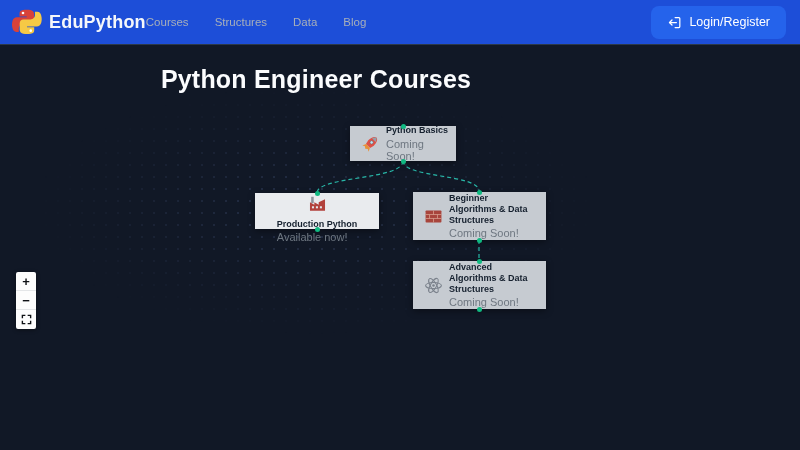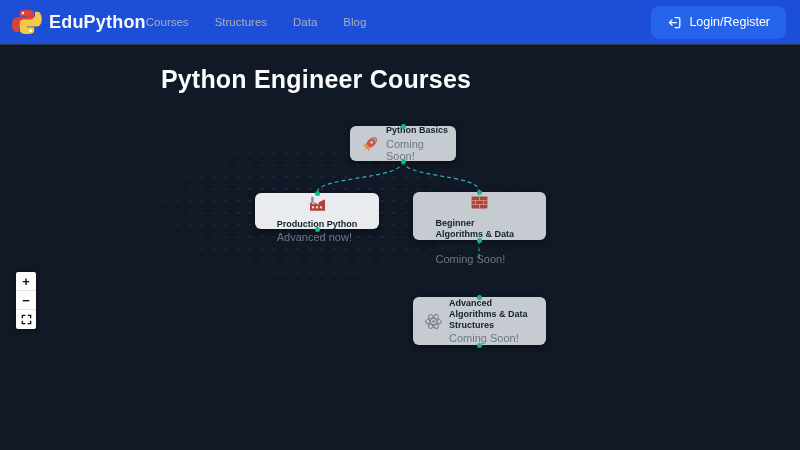--- a/index.html
+++ b/index.html
@@ -34,21 +34,21 @@
   .page-title {
     position:absolute; top:20px; left:0; width:100%; text-align:center;
     color:#fbfcfe; font-size:25px; font-weight:700; letter-spacing:.2px;
   }
 
   .edges { position:absolute; left:0; top:0; pointer-events:none; }
   .edge { fill:none; stroke:#2dd4bf; stroke-width:1.2; stroke-dasharray:4 3; opacity:.85; }
 
   .flow-node {
     position:absolute; display:flex; align-items:center; gap:6px;
-    border-radius:6px; padding:0 10px; cursor:pointer;
+    border-radius:0; padding:0 10px; cursor:pointer;
     box-shadow:0 2px 7px rgba(0,0,0,.4);
   }
   .flow-node.available  { background:#e9ebee; }
   .flow-node.coming-soon{ background:#c6cbd1; }
   .node-icon { width:20px; height:20px; flex:0 0 20px; display:flex; align-items:center; justify-content:center; }
   .node-title { font-size:9px; font-weight:700; color:#15202e; line-height:1.25; }
   .node-sub   { font-size:11px; color:#6e7781; margin-top:1px; }
   .nowrap .node-title { white-space:nowrap; }
   .wrap .node-title { width:88px; }
   .handle {
@@ -146,26 +146,26 @@
       <svg viewBox="0 0 24 24" width="19" height="19">
         <rect x="4" y="3.5" width="3.2" height="8" fill="#8d939c"></rect>
         <path d="M2.5 21V10.5l5.5 3v-3l5.5 3v-3l8-4V21z" fill="#b2423c"></path>
         <rect x="5" y="15.5" width="2.6" height="2.6" fill="#e3e5e8"></rect>
         <rect x="10" y="15.5" width="2.6" height="2.6" fill="#e3e5e8"></rect>
         <rect x="15" y="15.5" width="2.6" height="2.6" fill="#e3e5e8"></rect>
       </svg>
     </span>
     <div class="node-text">
       <div class="node-title">Production Python</div>
-      <div class="node-sub">Advanced now!</div>
-    </div>
-    <span class="handle handle-bottom"></span>
-  </div>
-
-  <div class="flow-node coming-soon wrap" style="left:413px; top:147px; width:133px; height:48px;flex-direction:column;">
+      <div class="node-sub">Available now!</div>
+    </div>
+    <span class="handle handle-bottom"></span>
+  </div>
+
+  <div class="flow-node coming-soon wrap" style="left:413px; top:147px; width:133px; height:48px;">
     <span class="handle handle-top"></span>
     <span class="node-icon">
       <svg viewBox="0 0 24 24" width="19" height="19">
         <rect x="2" y="4.5" width="20" height="15" rx="1" fill="#a8453c"></rect>
         <g stroke="#d8a08f" stroke-width="1">
           <line x1="2" y1="9.5" x2="22" y2="9.5"></line>
           <line x1="2" y1="14.5" x2="22" y2="14.5"></line>
           <line x1="12" y1="4.5" x2="12" y2="9.5"></line>
           <line x1="7" y1="9.5" x2="7" y2="14.5"></line>
           <line x1="17" y1="9.5" x2="17" y2="14.5"></line>
@@ -173,21 +173,21 @@
         </g>
       </svg>
     </span>
     <div class="node-text">
       <div class="node-title">Beginner Algorithms &amp; Data Structures</div>
       <div class="node-sub">Coming Soon!</div>
     </div>
     <span class="handle handle-bottom"></span>
   </div>
 
-  <div class="flow-node coming-soon wrap" style="left:413px; top:216px; width:133px; height:48px;margin-top:36px;">
+  <div class="flow-node coming-soon wrap" style="left:413px; top:216px; width:133px; height:48px;">
     <span class="handle handle-top"></span>
     <span class="node-icon">
       <svg viewBox="0 0 24 24" width="19" height="19" fill="none" stroke="#7b828c" stroke-width="1.3">
         <ellipse cx="12" cy="12" rx="10" ry="3.8"></ellipse>
         <ellipse cx="12" cy="12" rx="10" ry="3.8" transform="rotate(60 12 12)"></ellipse>
         <ellipse cx="12" cy="12" rx="10" ry="3.8" transform="rotate(120 12 12)"></ellipse>
         <circle cx="12" cy="12" r="1.6" fill="#7b828c" stroke="none"></circle>
       </svg>
     </span>
     <div class="node-text">

